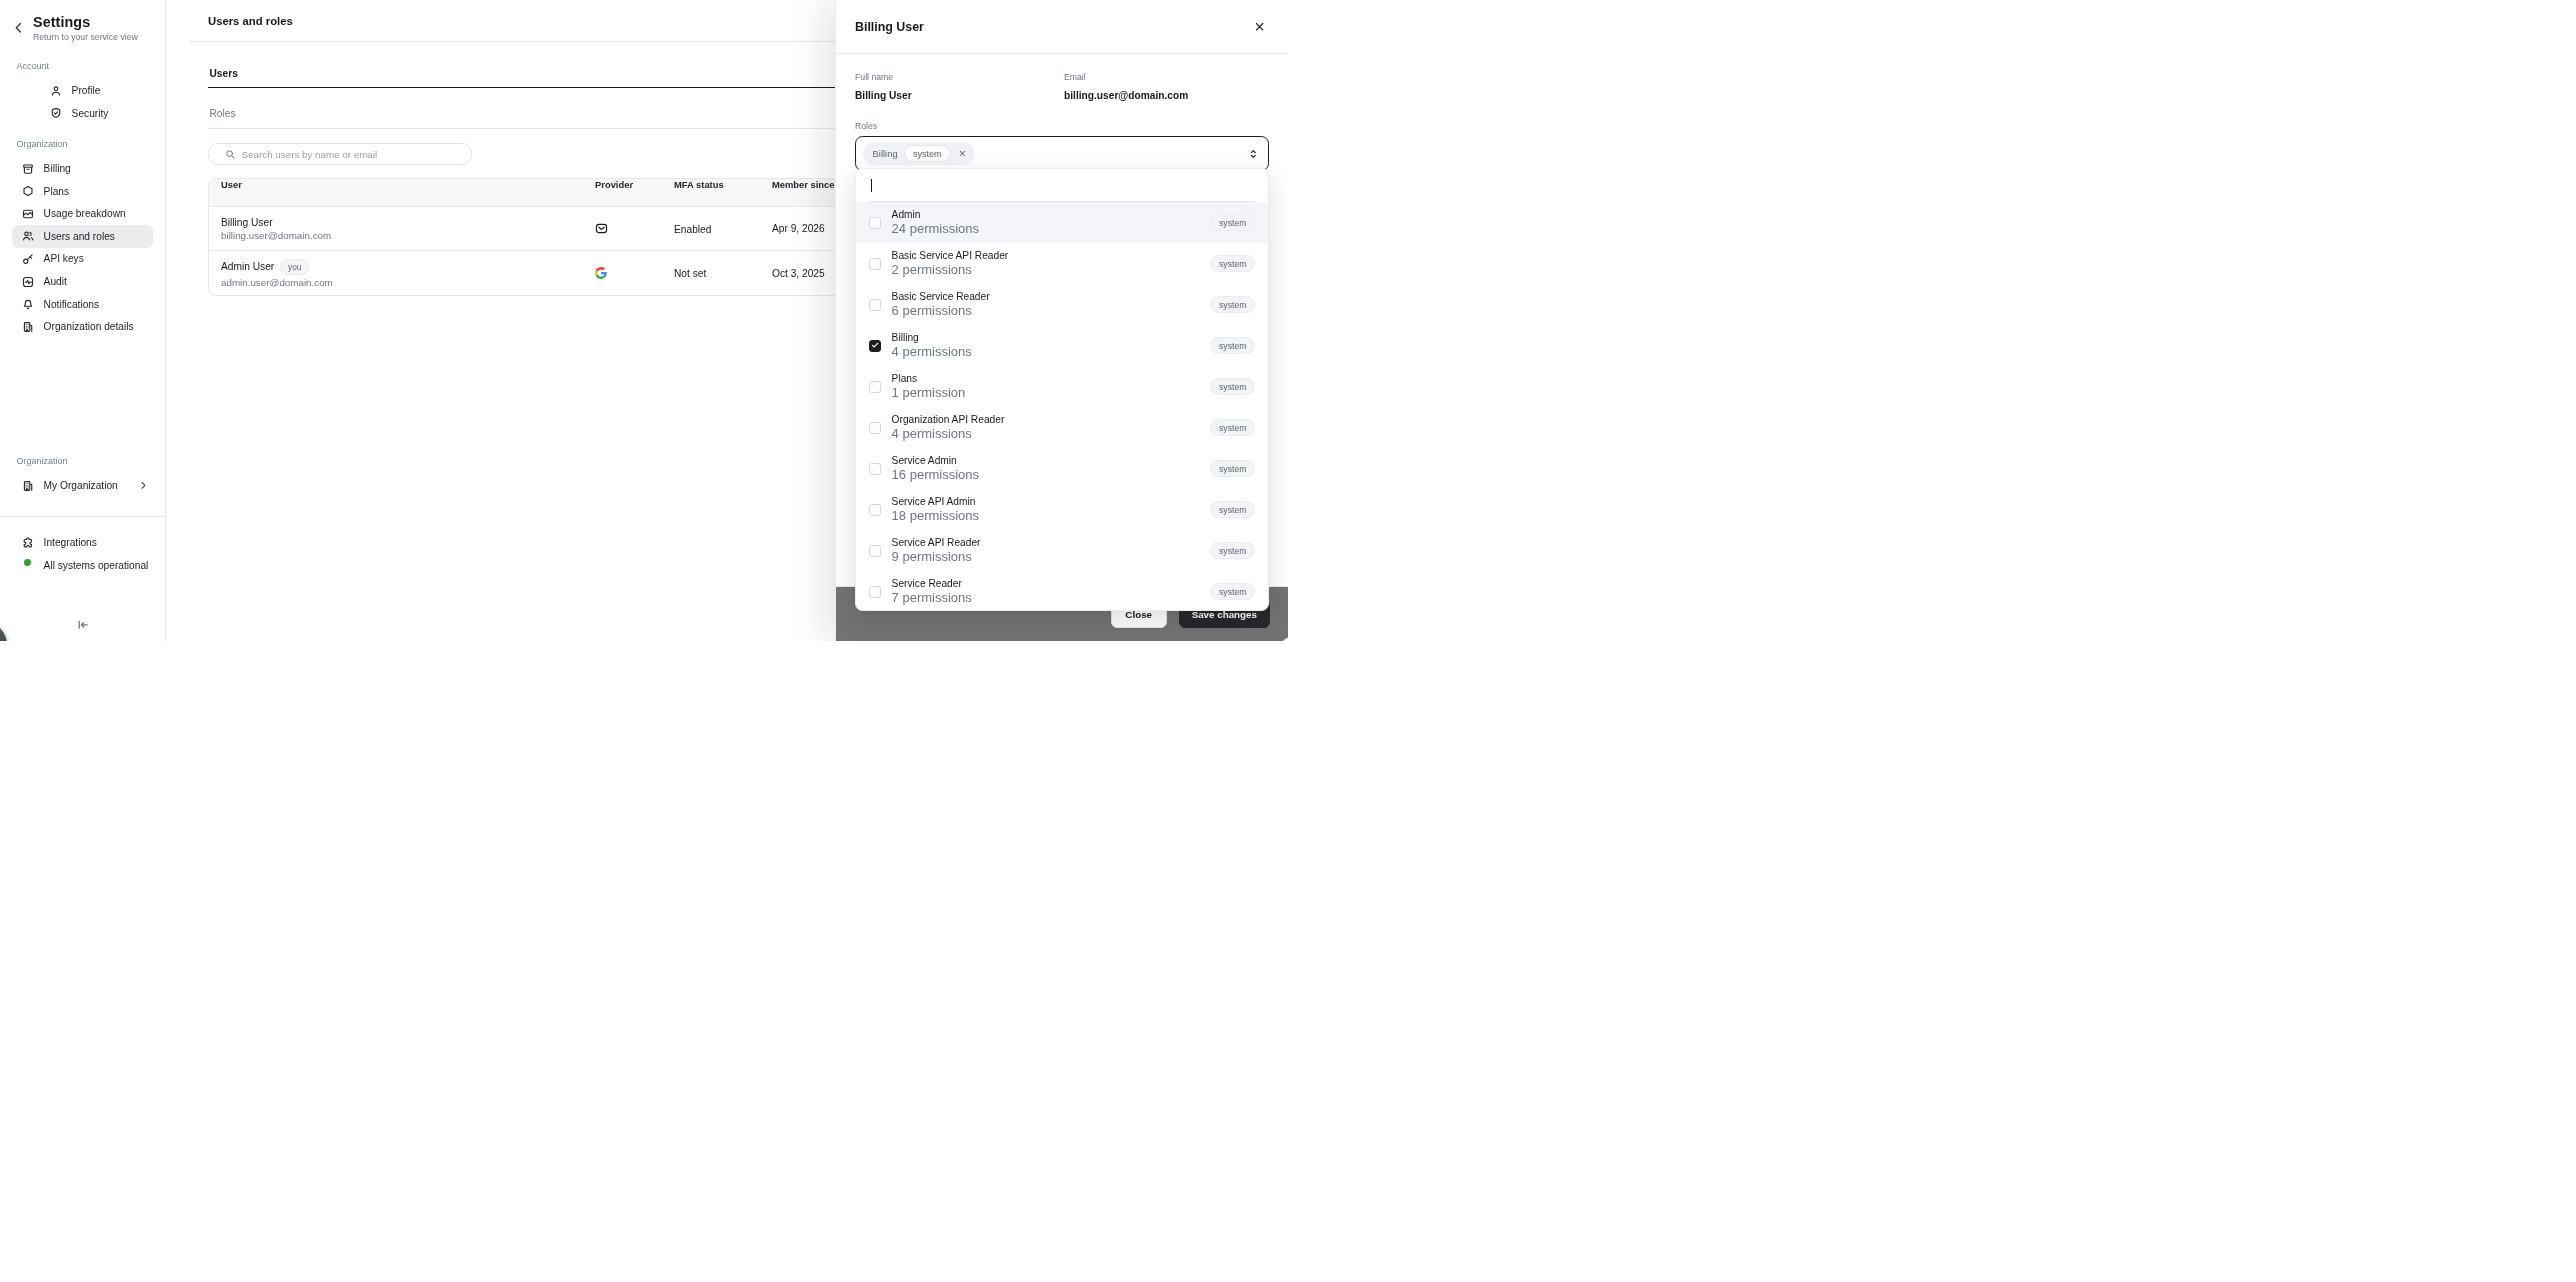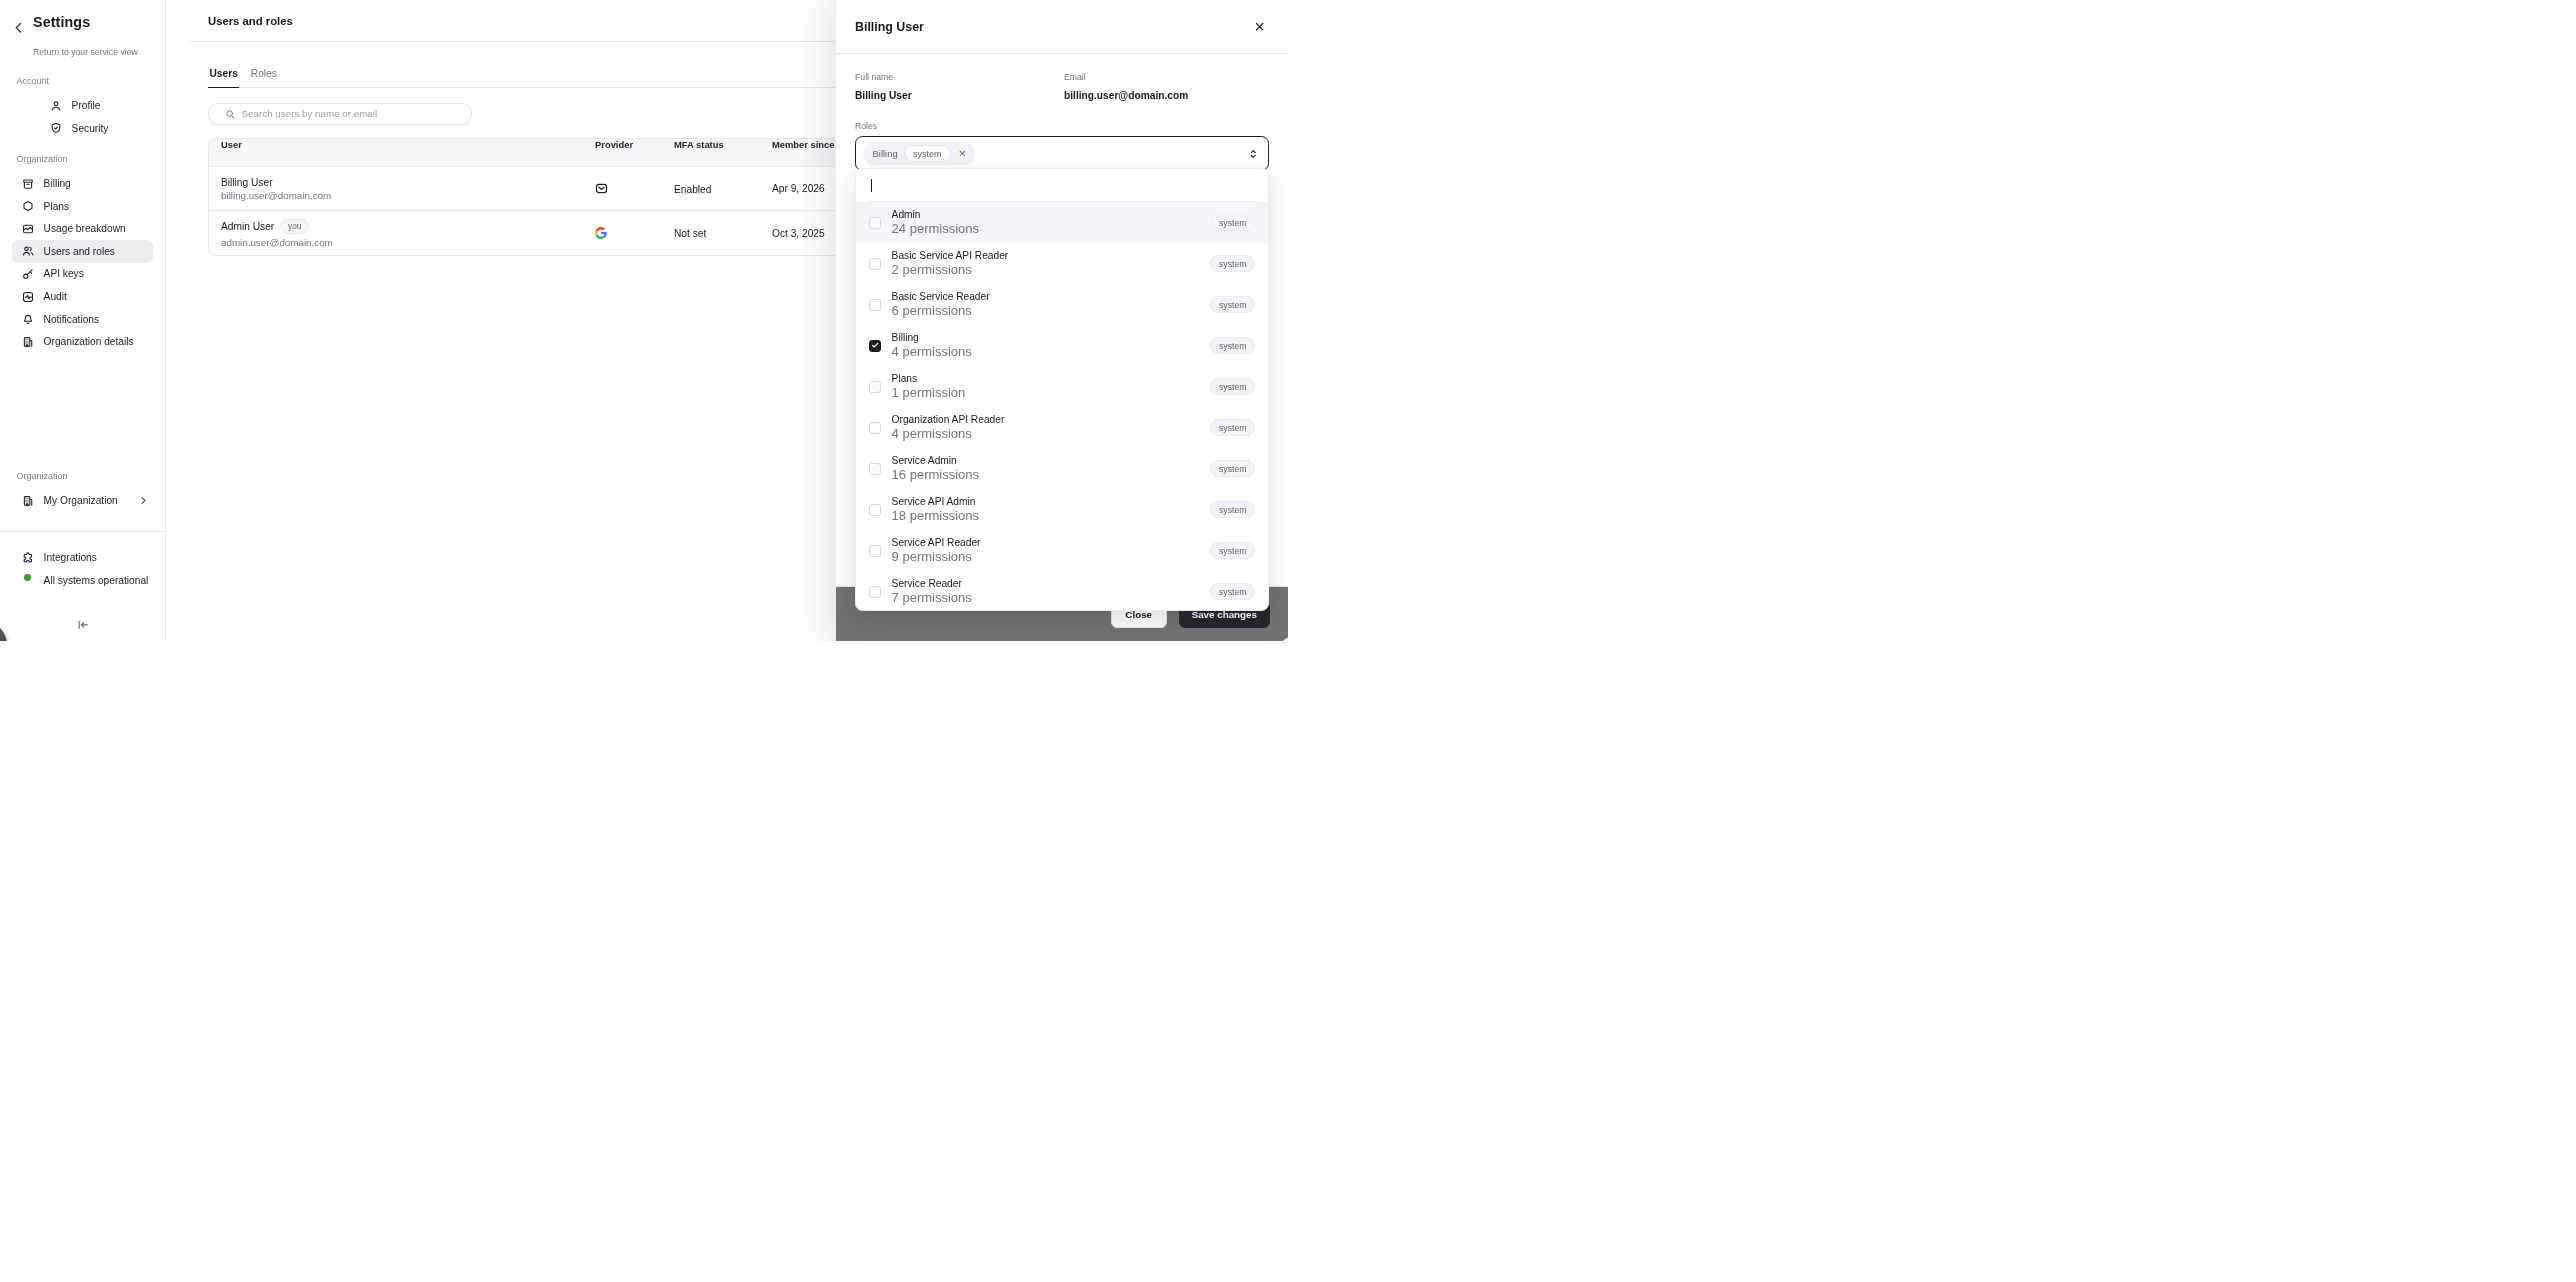--- a/index.html
+++ b/index.html
@@ -5,37 +5,37 @@
   * { margin:0; padding:0; box-sizing:border-box; }
   html,body { background:#fff; }
   body { font-family:"Liberation Sans","DejaVu Sans",sans-serif; color:#17191c; }
   #screen { position:relative; width:1288px; height:641px; background:#fff; overflow:hidden; }
 
   
   .sidebar { position:absolute; left:0; top:0; width:166px; height:641px; background:#fff; border-right:0.8px solid #e7e8eb; }
   .sb-header { position:relative; padding:13.6px 12px 0 33px; }
   .back-btn { position:absolute; left:12px; top:21px; width:13.6px; height:13.6px; color:#33363c; cursor:pointer; }
   .sb-title { font-size:14.3px; font-weight:700; color:#17191c; letter-spacing:0.1px; }
-  .sb-sub { margin-top:17px; font-size:8.7px; color:#6f7580; }
+  .sb-sub { margin-top:2px; font-size:8.7px; color:#6f7580; }
   .section-label { padding-left:16.6px; font-size:9px; color:#7a818b; }
   .nav-group { padding:0 12px; }
   .nav-item { display:flex; align-items:center; height:22.6px; border-radius:6px; padding-left:9.8px; gap:9.8px; font-size:10.2px; color:#1b1e23; cursor:pointer; }
   .nav-item .nav-ic { width:12px; height:12px; flex:none; color:#26292e; display:flex; }
   .nav-item.active { background:#ececee; }
   .nav-item .spacer { flex:1; }
   .nav-item .chev-r { width:10.6px; height:10.6px; color:#3b3e44; margin-right:4.5px; }
   .sb-divider { border-top:0.8px solid #e7e8eb; margin-top:19px; }
   .status-dot { width:6.8px; height:6.8px; border-radius:50%; background:#35a02e; margin:0 2.6px; flex:none; }
   .collapse-ic { position:absolute; bottom:9.8px; left:50%; transform:translateX(-50%); width:13.6px; height:13.6px; color:#6b7078; cursor:pointer; }
 
   
   .main { position:absolute; left:189px; top:0; right:0; height:641px; }
   .main-header { height:42px; border-bottom:0.8px solid #e7e8eb; display:flex; align-items:center; padding-left:19px; }
   .main-title { font-size:11.3px; font-weight:700; color:#17191c; }
-  .tabs-row { margin:26px 0 0 19px; display:flex; gap:10px; border-bottom:0.8px solid #e7e8eb; }
+  .tabs-row { margin:26px 0 0 19px; display:flex; gap:21px; border-bottom:0.8px solid #e7e8eb;flex-direction:column; }
   .tab { font-size:10.2px; color:#6f7580; padding:0 1.5px 8.3px; cursor:pointer; position:relative; }
   .tab.active { color:#17191c; font-weight:700; }
   .tab.active::after { content:""; position:absolute; left:0; right:0; bottom:-0.8px; height:1.5px; background:#17191c; }
   .search-box { margin:14.3px 0 0 19px; width:264px; height:22.6px; border:0.8px solid #e2e4e8; border-radius:10px; display:flex; align-items:center; padding:0 16px; gap:6px; background:#fff; }
   .search-box .s-ic { width:10.6px; height:10.6px; color:#6f7580; flex:none; display:flex; }
   .search-box input { border:none; outline:none; flex:1; font-size:9.8px; color:#17191c; font-family:inherit; background:transparent; }
   .search-box input::placeholder { color:#9aa0aa; }
 
   .table { margin:13px 0 0 19px; width:970px; border:0.8px solid #e6e8ea; border-radius:7.5px; overflow:hidden; }
   .t-head { display:flex; height:27px; background:#f6f7f8; align-items:flex-start; font-size:9.4px; font-weight:700; color:#23262b; }

